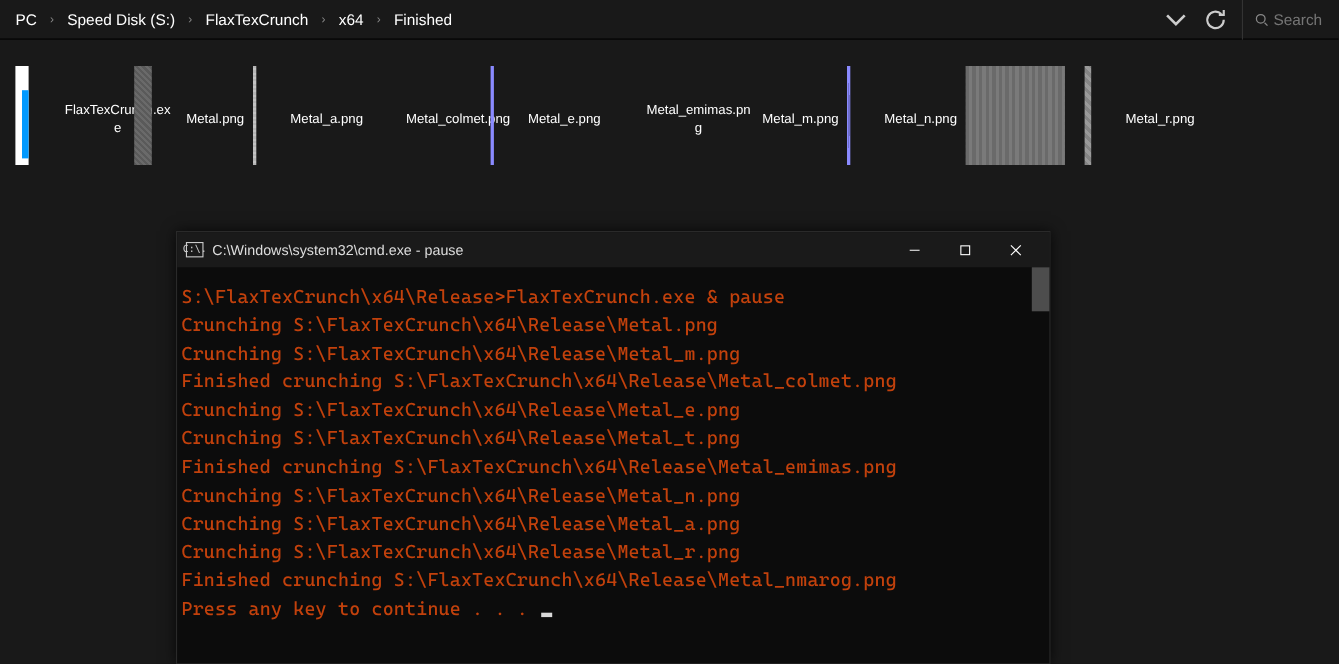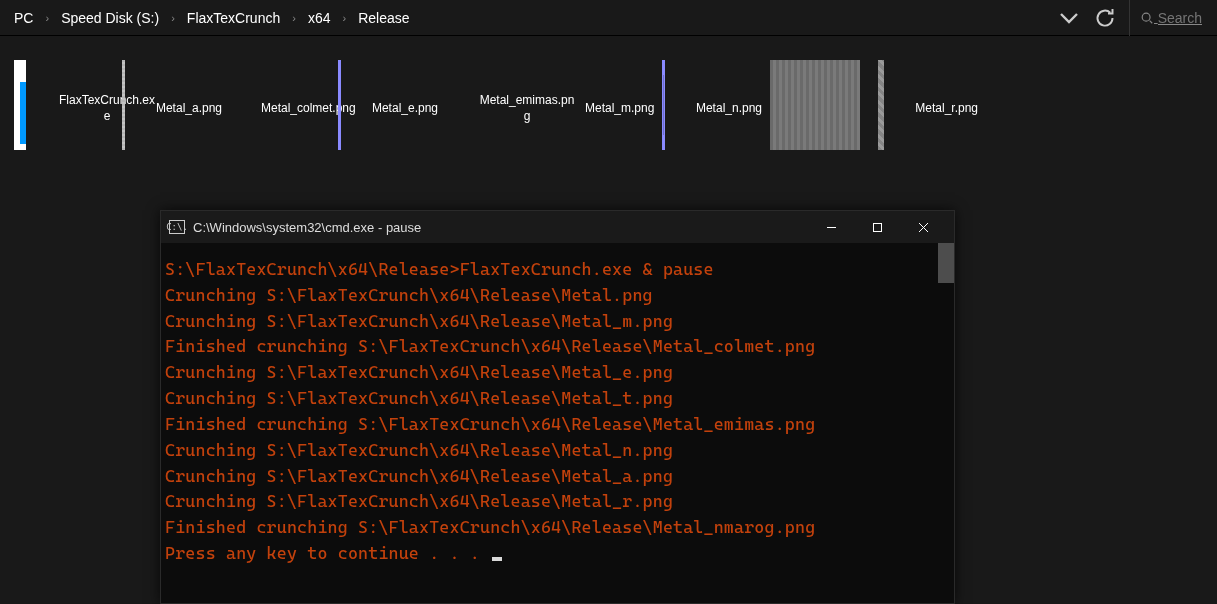--- a/index.html
+++ b/index.html
@@ -50,21 +50,20 @@
     cursor: pointer;
   }
   .searchbox {
     display: flex;
     align-items: center;
     border-left: 1px solid #333;
     padding-left: 10px;
     height: 36px;
     width: 80px;
     color: #888;
-    text-decoration: underline;
   }
   .searchbox input {
     background: transparent;
     border: none;
     color: #888;
     font-size: 14px;
     width: 50px;
     outline: none;
   }
   .file-grid {
@@ -213,21 +212,21 @@
 <div class="navbar">
   <div class="breadcrumb" id="breadcrumb">
       <span class="crumb">PC</span>
       <span class="chev">›</span>
       <span class="crumb">Speed Disk (S:)</span>
       <span class="chev">›</span>
       <span class="crumb">FlaxTexCrunch</span>
       <span class="chev">›</span>
       <span class="crumb">x64</span>
       <span class="chev">›</span>
-      <span class="crumb">Release</span>
+      <span class="crumb">Finished</span>
     </div>
   <div class="nav-right">
     <div class="nav-icon">
       <svg viewBox="0 0 12 12" fill="none" stroke="currentColor" stroke-width="1.2">
           <polyline points="2,4 6,8 10,4"></polyline>
         </svg>
     </div>
     <div class="nav-icon">
       <svg viewBox="0 0 16 16" fill="none" stroke="currentColor" stroke-width="1.3">
           <path d="M13 8a5 5 0 1 1-1.5-3.5"></path>
@@ -256,20 +255,24 @@
             <div></div>
             <div></div>
             <div></div>
             <div></div>
             <div></div>
             <div></div>
           </div>
         </div>
       </div>
       <div class="file-label">FlaxTexCrunch.exe</div>
+    </div>
+    <div class="file-item">
+      <div class="thumb grey1"></div>
+      <div class="file-label">Metal.png</div>
     </div>
     <div class="file-item">
       <div class="thumb grey2"></div>
       <div class="file-label">Metal_a.png</div>
     </div>
     <div class="file-item">
       <div class="thumb grey3"></div>
       <div class="file-label">Metal_colmet.png</div>
     </div>
     <div class="file-item">

